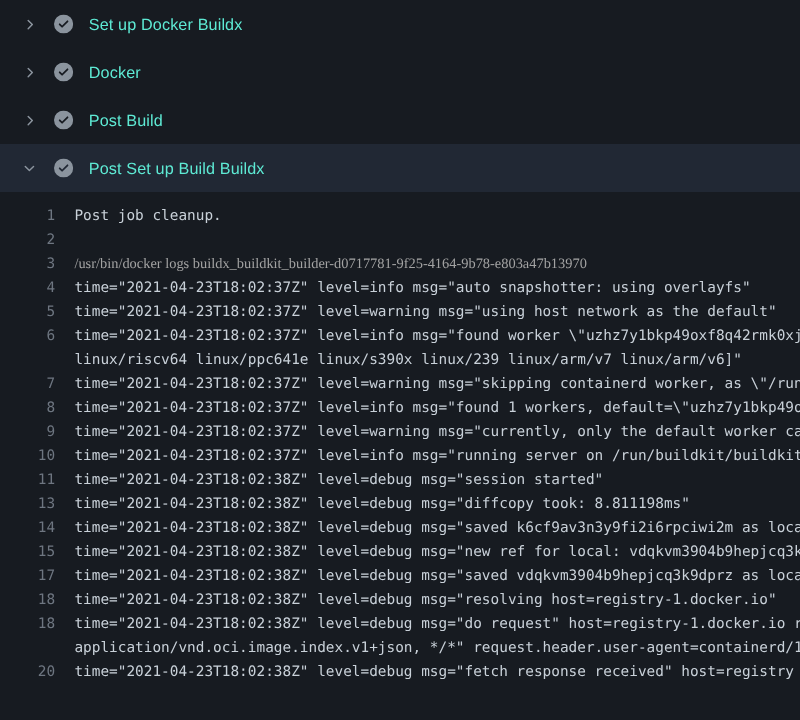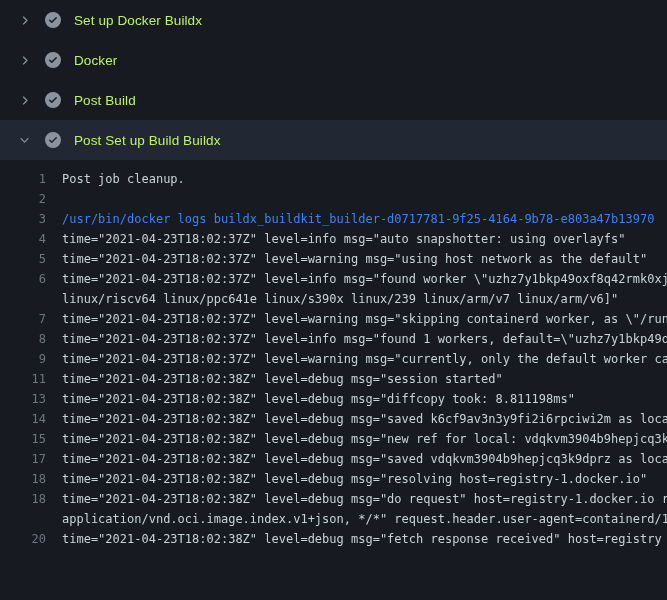--- a/index.html
+++ b/index.html
@@ -36,21 +36,21 @@
   .check {
     width: 16px;
     height: 16px;
     display: flex;
     align-items: center;
     justify-content: center;
     flex: none;
   }
   .step-label {
     font-size: 13.5px;
-    color: #bef264;
+    color: #5eead4;
     letter-spacing: 0.1px;
   }
   
   .log {
     padding-top: 9px;
     font-family: "DejaVu Sans Mono", "Liberation Mono", monospace;
     font-size: 12px;
     line-height: 20px;
   }
   .logrow {
@@ -64,21 +64,21 @@
     min-width: 46px;
     text-align: right;
     color: #6e7681;
     cursor: pointer;
     user-select: none;
   }
   .lt {
     margin-left: 16px;
     color: #c9d1d9;
   }
-  .lt.command { color: #3b82f6; }
+  .lt.command { color: #a3a3a3; font-family: Liberation Serif, serif; }
   .lt.group { cursor: pointer; }
   .tri {
     display: inline-block;
     margin-right: 7px;
     font-size: 9px;
     color: #c9d1d9;
     transform: translateY(-1px);
   }
 </style>
 </head>
@@ -142,20 +142,21 @@
     <div class="logrow"><span class="ln">1</span><span class="lt text">Post job cleanup.</span></div>
     <div class="logrow"><span class="ln">2</span></div>
     <div class="logrow"><span class="ln">3</span><span class="lt command">/usr/bin/docker logs buildx_buildkit_builder-d0717781-9f25-4164-9b78-e803a47b13970</span></div>
     <div class="logrow"><span class="ln">4</span><span class="lt text">time="2021-04-23T18:02:37Z" level=info msg="auto snapshotter: using overlayfs"</span></div>
     <div class="logrow"><span class="ln">5</span><span class="lt text">time="2021-04-23T18:02:37Z" level=warning msg="using host network as the default"</span></div>
     <div class="logrow"><span class="ln">6</span><span class="lt text">time="2021-04-23T18:02:37Z" level=info msg="found worker \"uzhz7y1bkp49oxf8q42rmk0xj</span></div>
     <div class="logrow"><span class="ln"></span><span class="lt wrap">linux/riscv64 linux/ppc641e linux/s390x linux/239 linux/arm/v7 linux/arm/v6]"</span></div>
     <div class="logrow"><span class="ln">7</span><span class="lt text">time="2021-04-23T18:02:37Z" level=warning msg="skipping containerd worker, as \"/run</span></div>
     <div class="logrow"><span class="ln">8</span><span class="lt text">time="2021-04-23T18:02:37Z" level=info msg="found 1 workers, default=\"uzhz7y1bkp49o</span></div>
     <div class="logrow"><span class="ln">9</span><span class="lt text">time="2021-04-23T18:02:37Z" level=warning msg="currently, only the default worker ca</span></div>
+    <div class="logrow"><span class="ln">10</span><span class="lt text">time="2021-04-23T18:02:37Z" level=info msg="running server on /run/buildkit/buildkit</span></div>
     <div class="logrow"><span class="ln">11</span><span class="lt text">time="2021-04-23T18:02:38Z" level=debug msg="session started"</span></div>
     <div class="logrow"><span class="ln">13</span><span class="lt text">time="2021-04-23T18:02:38Z" level=debug msg="diffcopy took: 8.811198ms"</span></div>
     <div class="logrow"><span class="ln">14</span><span class="lt text">time="2021-04-23T18:02:38Z" level=debug msg="saved k6cf9av3n3y9fi2i6rpciwi2m as loca</span></div>
     <div class="logrow"><span class="ln">15</span><span class="lt text">time="2021-04-23T18:02:38Z" level=debug msg="new ref for local: vdqkvm3904b9hepjcq3k</span></div>
     <div class="logrow"><span class="ln">17</span><span class="lt text">time="2021-04-23T18:02:38Z" level=debug msg="saved vdqkvm3904b9hepjcq3k9dprz as loca</span></div>
     <div class="logrow"><span class="ln">18</span><span class="lt text">time="2021-04-23T18:02:38Z" level=debug msg="resolving host=registry-1.docker.io"</span></div>
     <div class="logrow"><span class="ln">18</span><span class="lt text">time="2021-04-23T18:02:38Z" level=debug msg="do request" host=registry-1.docker.io r</span></div>
     <div class="logrow"><span class="ln"></span><span class="lt wrap">application/vnd.oci.image.index.v1+json, */*" request.header.user-agent=containerd/1.4</span></div>
     <div class="logrow"><span class="ln">20</span><span class="lt text">time="2021-04-23T18:02:38Z" level=debug msg="fetch response received" host=registry</span></div>
   </div>

